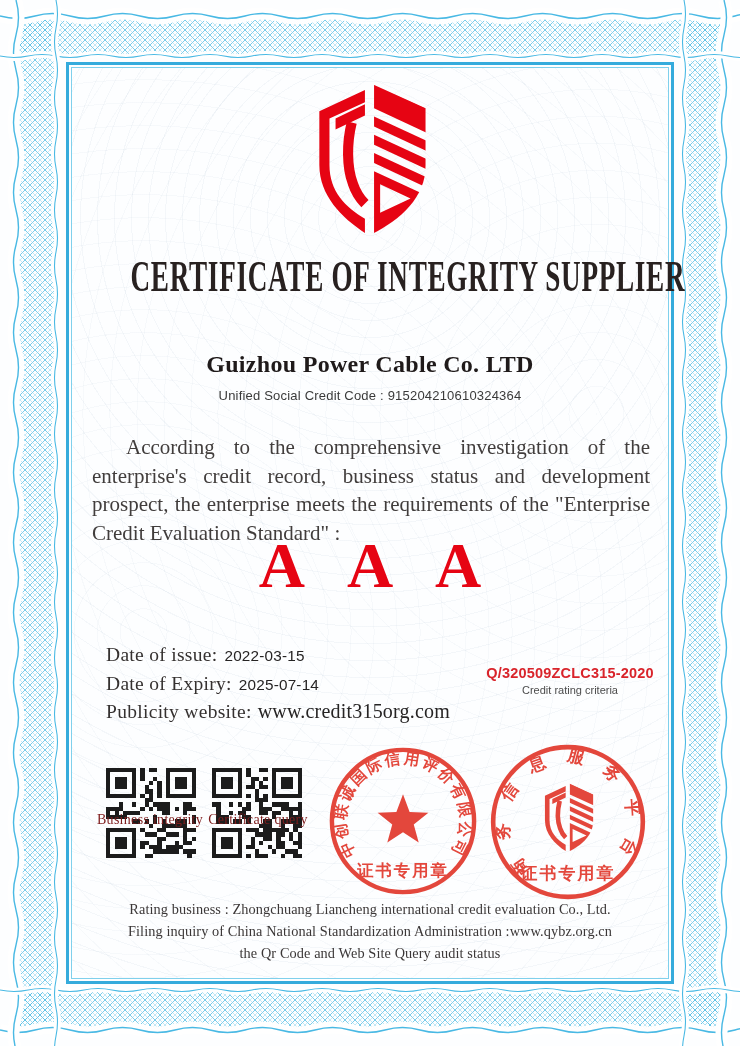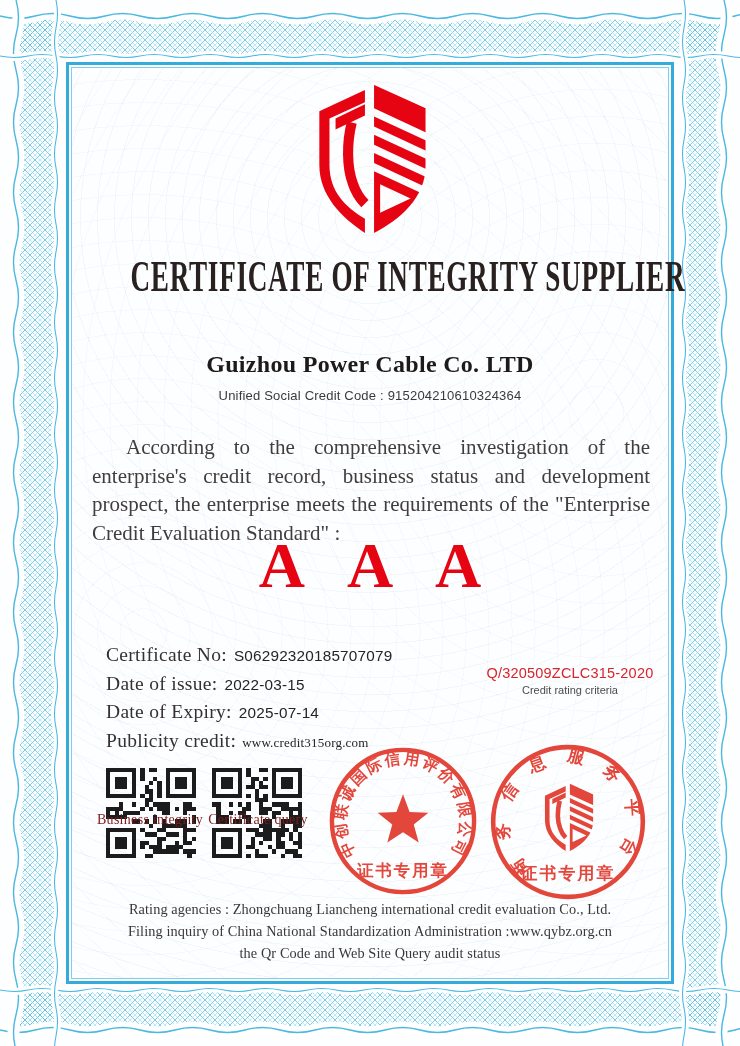--- a/index.html
+++ b/index.html
@@ -33,23 +33,23 @@
   .company{top:351px;font-size:24px;font-weight:700;color:#1f1a1a;letter-spacing:0.3px;}
   .code{top:388px;font-family:"Liberation Sans",sans-serif;font-size:13px;color:#3a3a3a;letter-spacing:0.2px;}
   .statement{
     top:433px;left:92px;width:558px;font-size:21px;line-height:28.5px;color:#413d3c;
     text-align:justify;text-indent:34px;
   }
   .grade{top:524px;font-size:64px;line-height:84px;font-weight:700;color:#e60413;letter-spacing:42px;text-indent:42px;}
   .details{top:641px;left:106px;font-size:19.5px;line-height:27.5px;color:#353130;}
   .details .lbl{letter-spacing:0.3px;}
   .details .val{font-family:"Liberation Sans",sans-serif;font-size:15.3px;color:#262424;margin-left:7px;letter-spacing:0.2px;}
-  .details .val.serif{font-family:"Liberation Serif",serif;font-size:13px;margin-left:6px;}
+  .details .val.serif{font-family:"Liberation Serif",serif;font-size:20px;margin-left:6px;}
   .criteria{top:665px;left:475px;width:190px;text-align:center;font-family:"Liberation Sans",sans-serif;}
-  .criteria .codeline{font-size:14.5px;font-weight:400;color:#d9242b;letter-spacing:0.2px;}
+  .criteria .codeline{font-size:14.5px;font-weight:700;color:#d9242b;letter-spacing:0.2px;}
   .criteria .caption{font-size:11px;color:#4c4c4c;margin-top:3px;}
   .qr{width:90px;height:90px;shape-rendering:crispEdges;}
   .qr-left{left:106px;top:768px;}
   .qr-right{left:212px;top:768px;}
   .qr-label{top:812px;font-size:14px;color:#7f1d1d;letter-spacing:0.3px;text-align:center;width:130px;}
   .qr-label-left{left:85px;}
   .qr-label-right{left:193px;}
   .stamp{color:#e23a2e;opacity:0.93;}
   .stamp text{font-family:"Liberation Sans",sans-serif;font-weight:700;fill:currentColor;}
   .stamp-left{left:324px;top:742px;width:158px;height:158px;}
@@ -134,30 +134,27 @@
     <span>Unified Social Credit Code :</span>
     <span>915204210610324364</span>
   </div>
 
   <div class="abs statement">According to the comprehensive investigation of the  enterprise's credit record, business status and development prospect, the enterprise meets the requirements of the "Enterprise Credit Evaluation Standard" :</div>
 
   <div class="abs center grade">AAA</div>
 
   <div class="abs details">
     <div>
-      <span class="lbl">Certificate No:</span><span class="val">S06292320185707079</span>
-    </div>
-    <div>
       <span class="lbl">Date of issue:</span><span class="val">2022-03-15</span>
     </div>
     <div>
       <span class="lbl">Date of Expiry:</span><span class="val">2025-07-14</span>
     </div>
     <div>
-      <span class="lbl">Publicity credit:</span><span class="val serif">www.credit315org.com</span>
+      <span class="lbl">Publicity website:</span><span class="val serif">www.credit315org.com</span>
     </div>
   </div>
 
   <div class="abs criteria">
     <div class="codeline">Q/320509ZCLC315-2020</div>
     <div class="caption">Credit rating criteria</div>
   </div>
 
   <svg class="abs qr qr-left" viewBox="0 0 21 21">
       <rect x="0" y="0" width="1" height="1" fill="#1c1c1c"></rect>
@@ -625,18 +622,18 @@
         <path id="arcR" d="M -35.3 46 A 58 58 0 1 1 35.3 46" fill="none"></path>
       </defs>
     <text font-size="16.5" letter-spacing="19">
       <textPath href="#arcR">商务信息服务平台</textPath>
     </text>
     <use href="#shieldSym" x="-27" y="-38" width="54" height="68"></use>
     <text y="56" text-anchor="middle" font-size="16.5" letter-spacing="2">证书专用章</text>
   </svg>
 
   <div class="abs center footer">
-    <div>Rating agencies : Zhongchuang Liancheng international credit evaluation Co., Ltd.</div>
+    <div>Rating business : Zhongchuang Liancheng international credit evaluation Co., Ltd.</div>
     <div>Filing inquiry of China National Standardization Administration :www.qybz.org.cn</div>
     <div>the Qr Code and Web Site Query audit status</div>
   </div>
 
 </div>
 
 </body></html>

